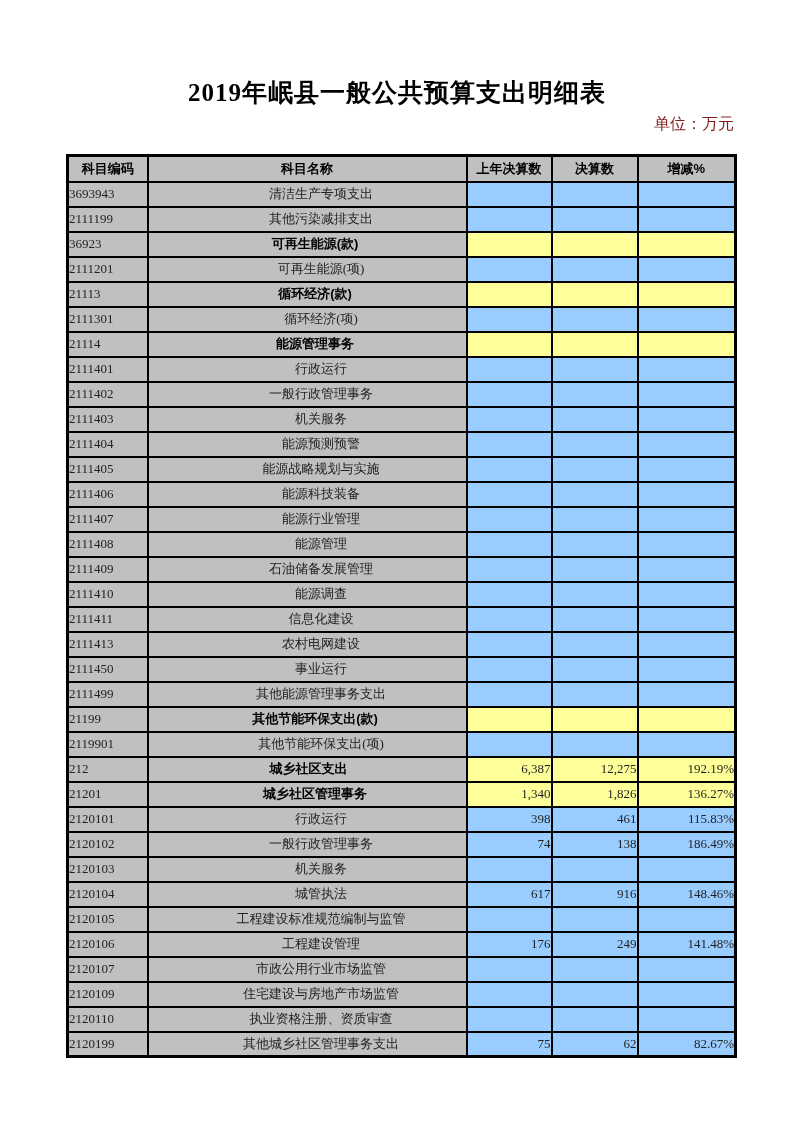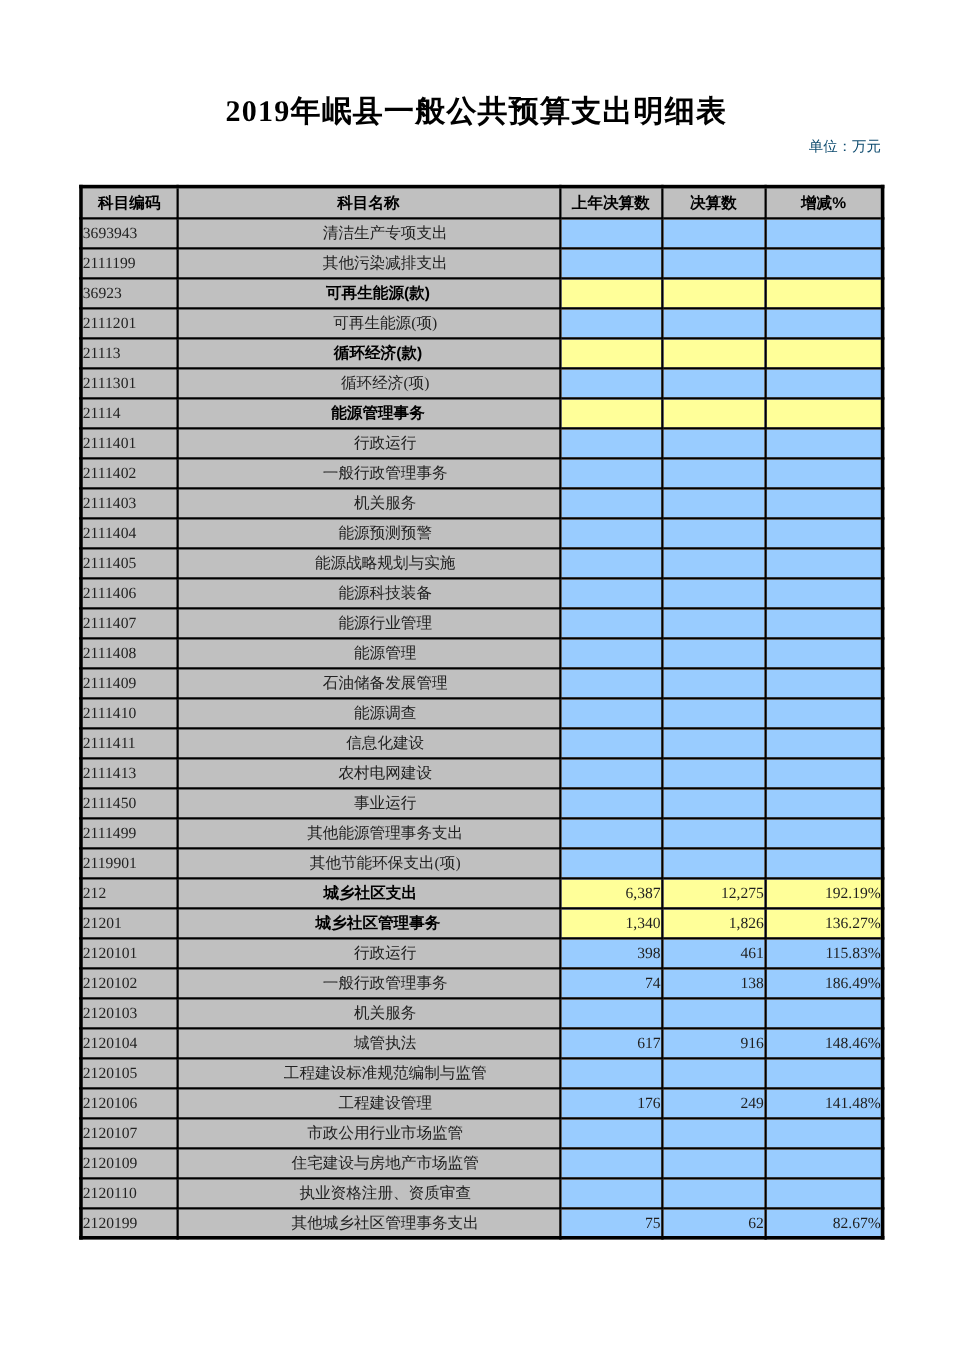--- a/index.html
+++ b/index.html
@@ -21,22 +21,22 @@
     font-size: 25px;
     font-weight: bold;
     color: #000;
     letter-spacing: 1px;
     font-family: "Liberation Serif", serif;
   }
   .unit-label {
     position: absolute;
     top: 114px;
     right: 60px;
-    font-size: 12px;
-    color: #0c4a6e;
+    font-size: 16px;
+    color: #7f1d1d;
     font-family: Liberation Sans, sans-serif;
   }
   table.budget {
     position: absolute;
     left: 66px;
     top: 154px;
     width: 668px;
     border-collapse: collapse;
     table-layout: fixed;
     border: 3px solid var(--border, #000);
@@ -255,20 +255,27 @@
           <td class="value-cell blue"></td>
         </tr>
         <tr>
           <td class="code-cell">2111499</td>
           <td class="name-cell lvl3">其他能源管理事务支出</td>
           <td class="value-cell blue"></td>
           <td class="value-cell blue"></td>
           <td class="value-cell blue"></td>
         </tr>
         <tr>
+          <td class="code-cell">21199</td>
+          <td class="name-cell lvl2 bold">其他节能环保支出(款)</td>
+          <td class="value-cell yellow"></td>
+          <td class="value-cell yellow"></td>
+          <td class="value-cell yellow"></td>
+        </tr>
+        <tr>
           <td class="code-cell">2119901</td>
           <td class="name-cell lvl3">其他节能环保支出(项)</td>
           <td class="value-cell blue"></td>
           <td class="value-cell blue"></td>
           <td class="value-cell blue"></td>
         </tr>
         <tr>
           <td class="code-cell">212</td>
           <td class="name-cell lvl1 bold">城乡社区支出</td>
           <td class="value-cell yellow">6,387</td>

